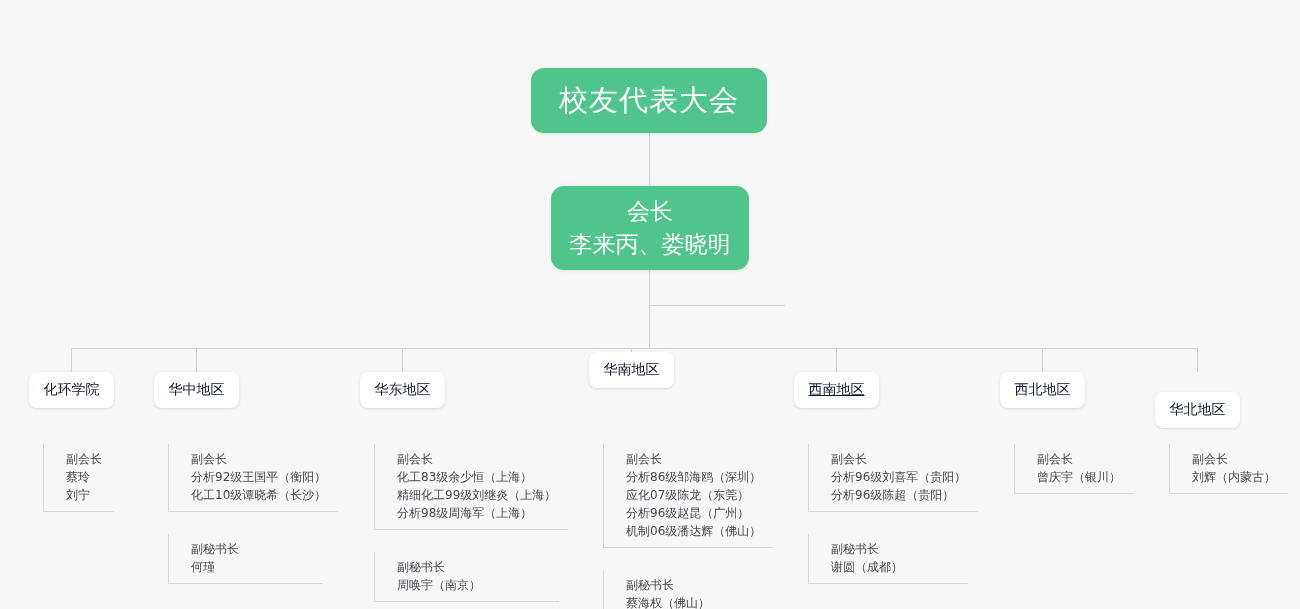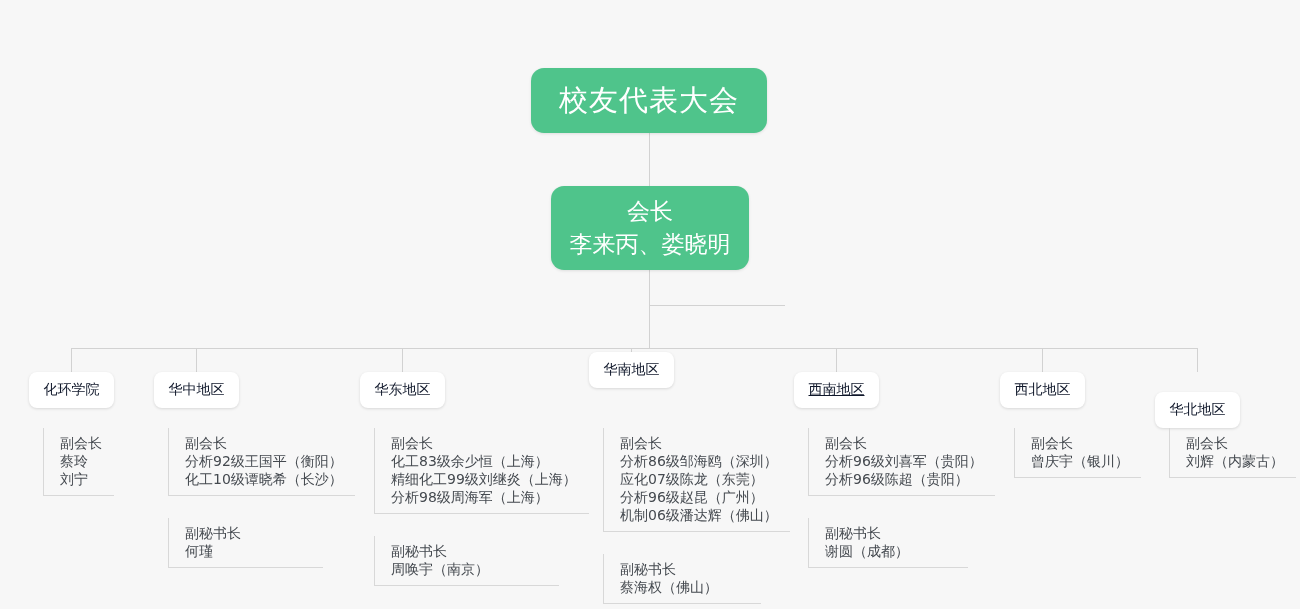--- a/index.html
+++ b/index.html
@@ -79,25 +79,26 @@
     height: 36px;
     box-sizing: border-box;
   }
 
   
   .detail {
     position: absolute;
     border-left: 1px solid #d8d8d8;
     border-bottom: 1px solid #d8d8d8;
     box-sizing: border-box;
-    padding: 6px 12px 7px 16px;
-    font-size: 14px;
+    padding: 6px 12px 7px 22px;
+    font-size: 12px;
     line-height: 18px;
     color: #44494f;
     white-space: nowrap;
+    margin-top: 16px;
   }
   .detail .row { display: block; }
 </style>
 </head>
 <body>
 
 <div class="canvas">
 
   <div class="line v" style="left:649px; top:133px; height:53px;"></div>
   <div class="line v" style="left:649px; top:270px; height:78px;"></div>

